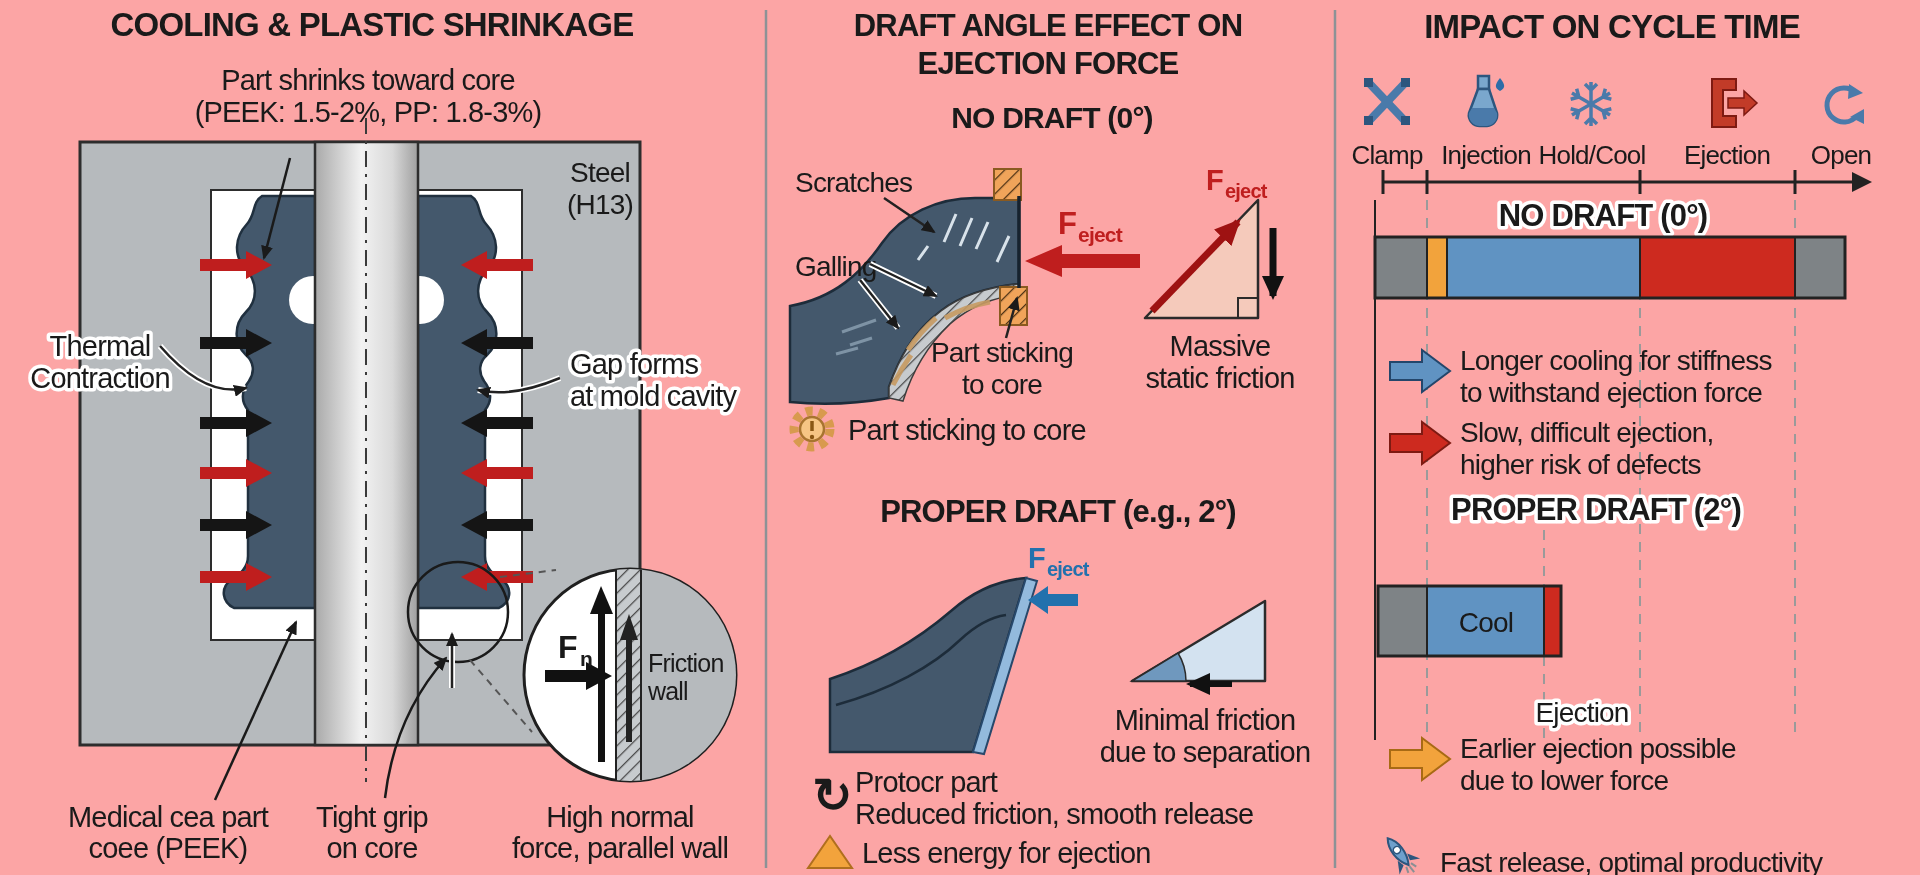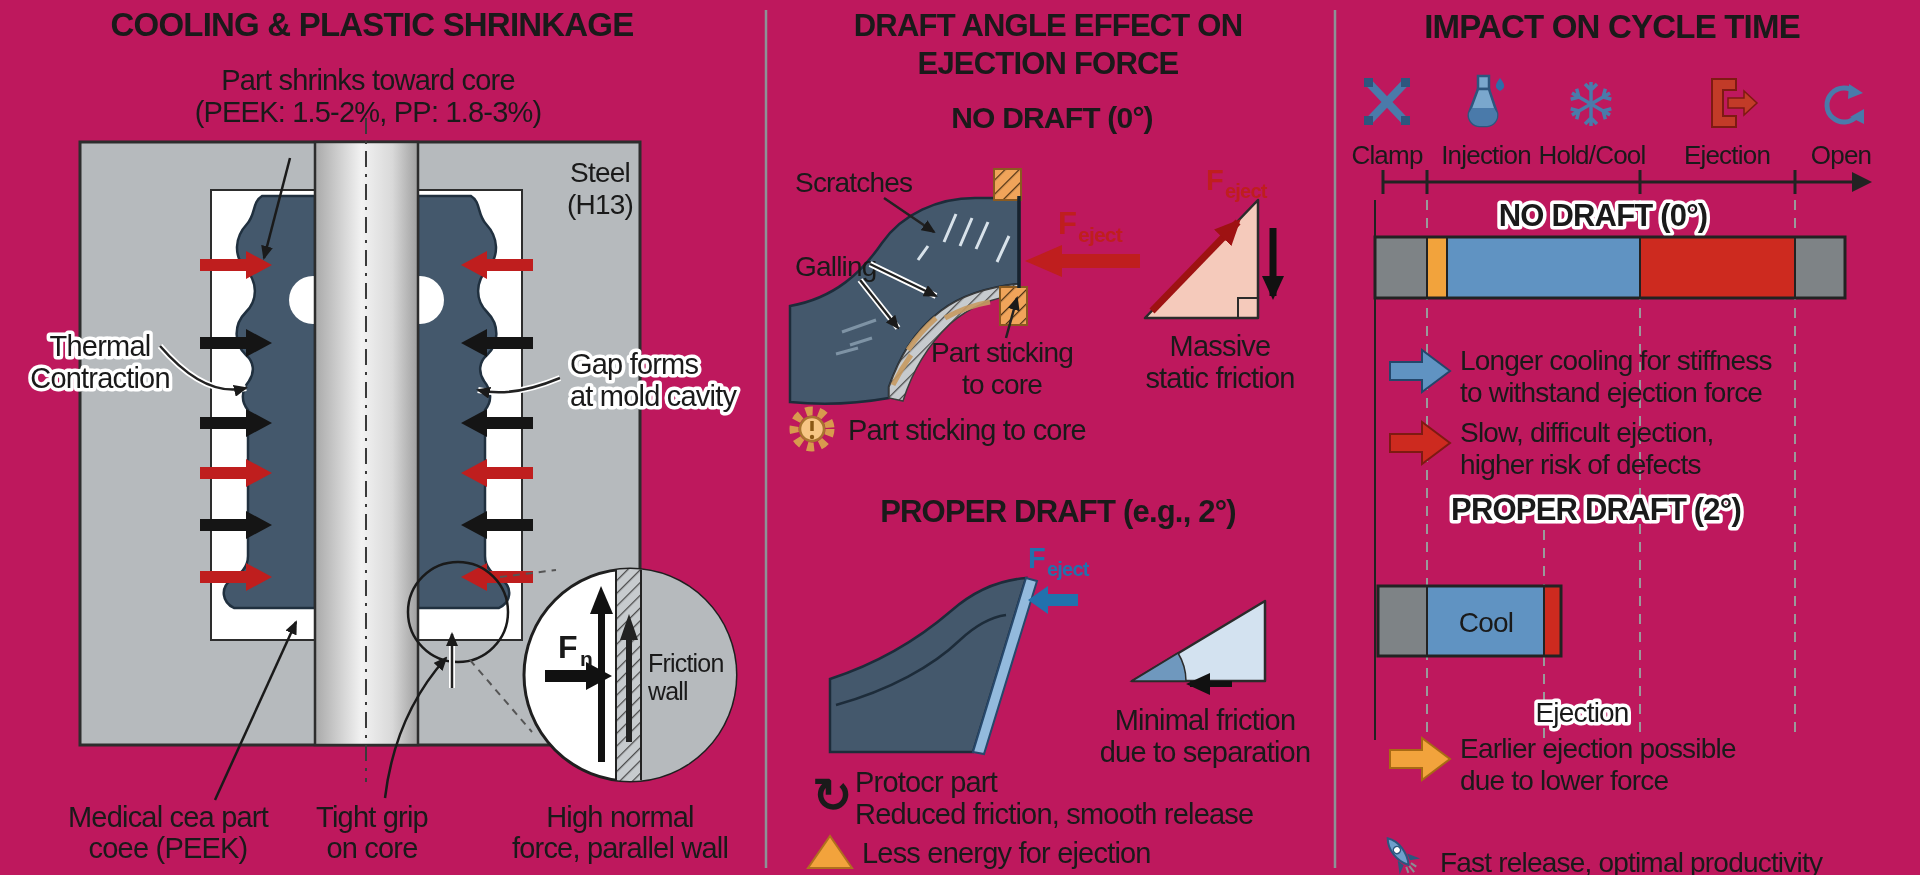--- a/index.html
+++ b/index.html
@@ -1,16 +1,16 @@
 <!DOCTYPE html>
 <html style="--navy: #44586c; --mold: #b6babd; --red: #bf1e1e; --darkred: #9e1212; --blue: #2271ad; --lightblue: #93badd; --orange: #f2a33c; --steelblue: #4a7aaa; --barblue: #6093c2; --barred: #cd2a1f; --bargray: #7e8386; --salmon: #f5cabb; --tri_blue: #d3e2f0; --ink: #1a1a1a;"><head>
 <meta charset="utf-8">
 <style>
   html,body{margin:0;padding:0;background:#ffffff;}
-  .canvas{position:relative;width:1920px;height:875px;background:#be185d;overflow:hidden;}
+  .canvas{position:relative;width:1920px;height:875px;background:#fca5a5;overflow:hidden;}
   svg{position:absolute;left:0;top:0;}
   text{font-family:"Liberation Sans", sans-serif; fill:#1a1a1a; letter-spacing:-0.8px;}
   .b{font-weight:700;}
   .halo{stroke:#ffffff;stroke-width:7px;paint-order:stroke;stroke-linejoin:round;}
   .redfill{fill:var(--red);}
   .bluefill{fill:var(--blue);}
 </style>
 </head>
 <body>
 

